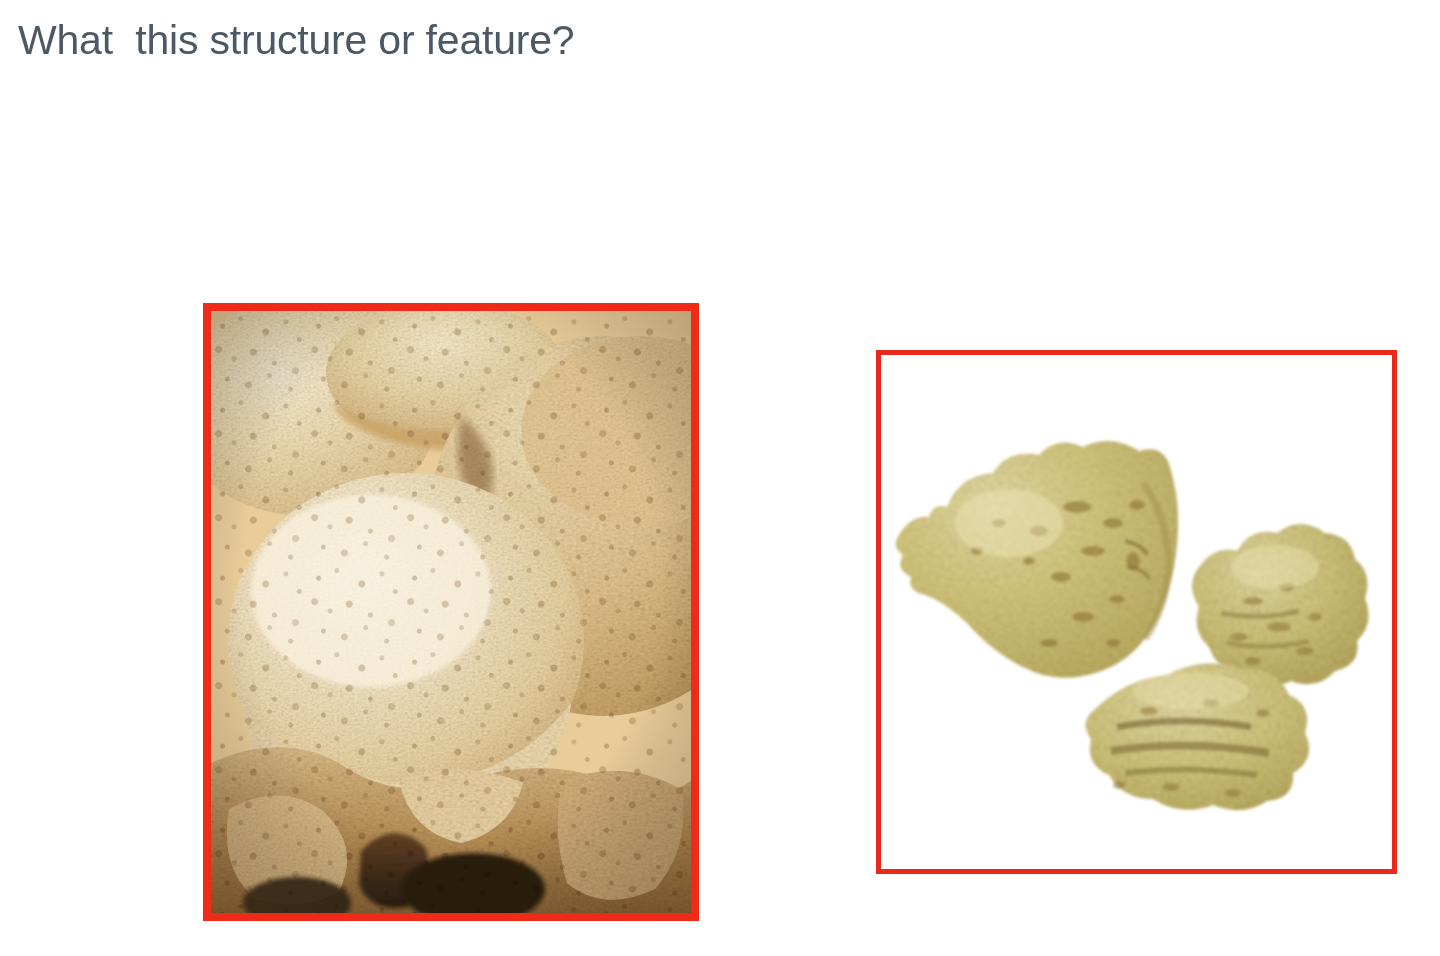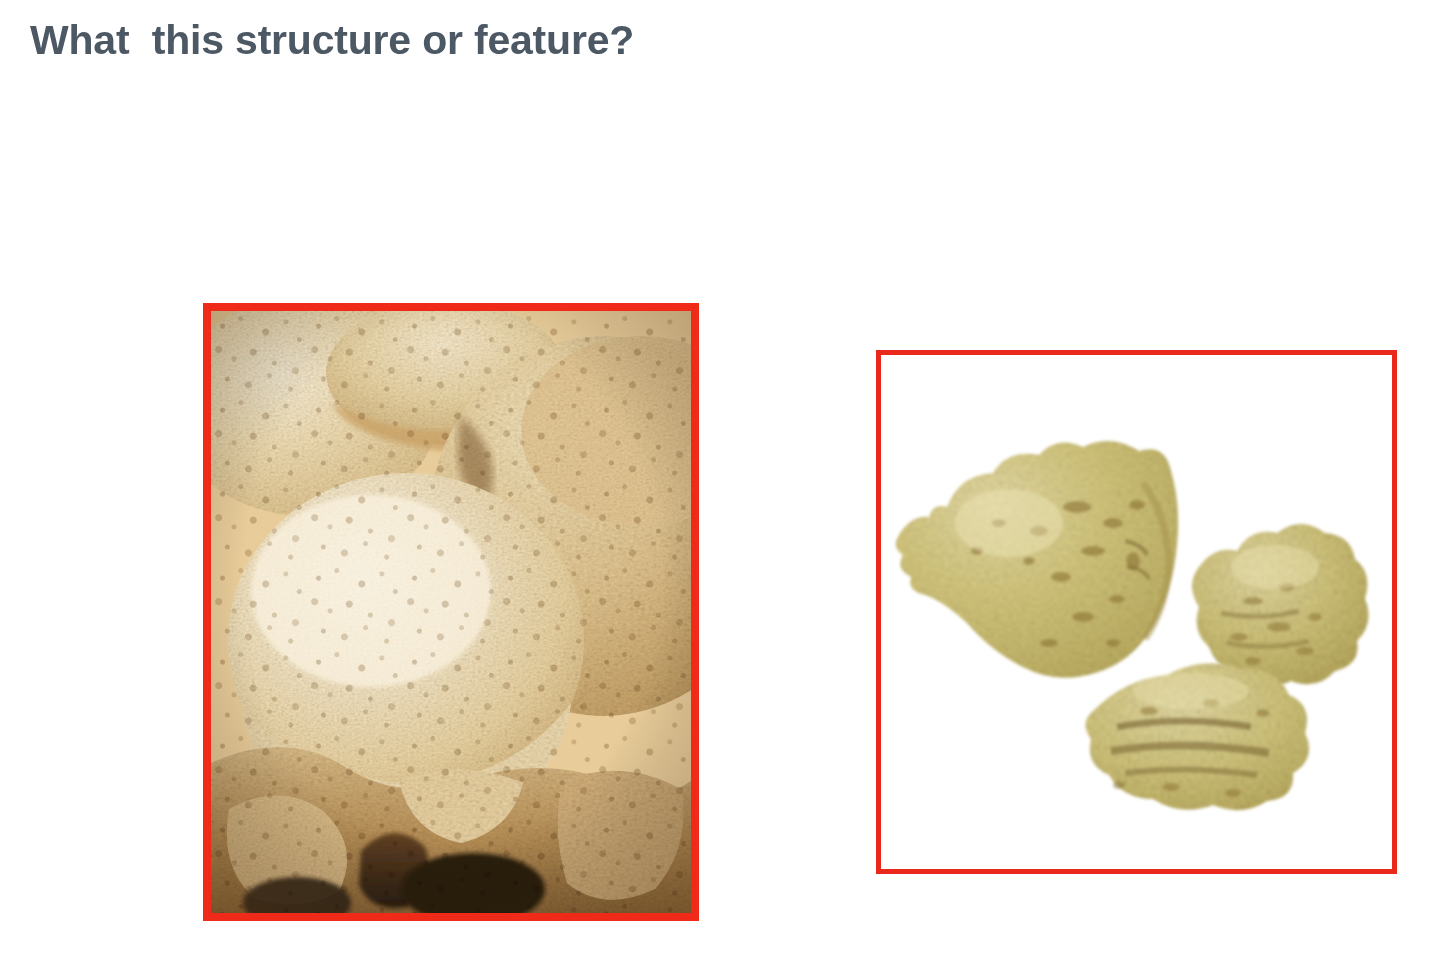--- a/index.html
+++ b/index.html
@@ -12,28 +12,28 @@
     height: 956px;
     position: relative;
     overflow: hidden;
     font-family: "Liberation Sans", sans-serif;
     -webkit-font-smoothing: antialiased;
   }
 
   
   #question-title {
     position: absolute;
-    left: 30px;
+    left: 18px;
     top: 16px;
     font-size: 41px;
     line-height: 1.18;
     letter-spacing: -0.2px;
     color: #4c5864;
     white-space: pre;
-    font-weight: 700;
+    font-weight: 400;
   }
 
   
   .photo-frame {
     position: absolute;
     box-sizing: border-box;
     background: #ffffff;
     overflow: hidden;
   }
 

